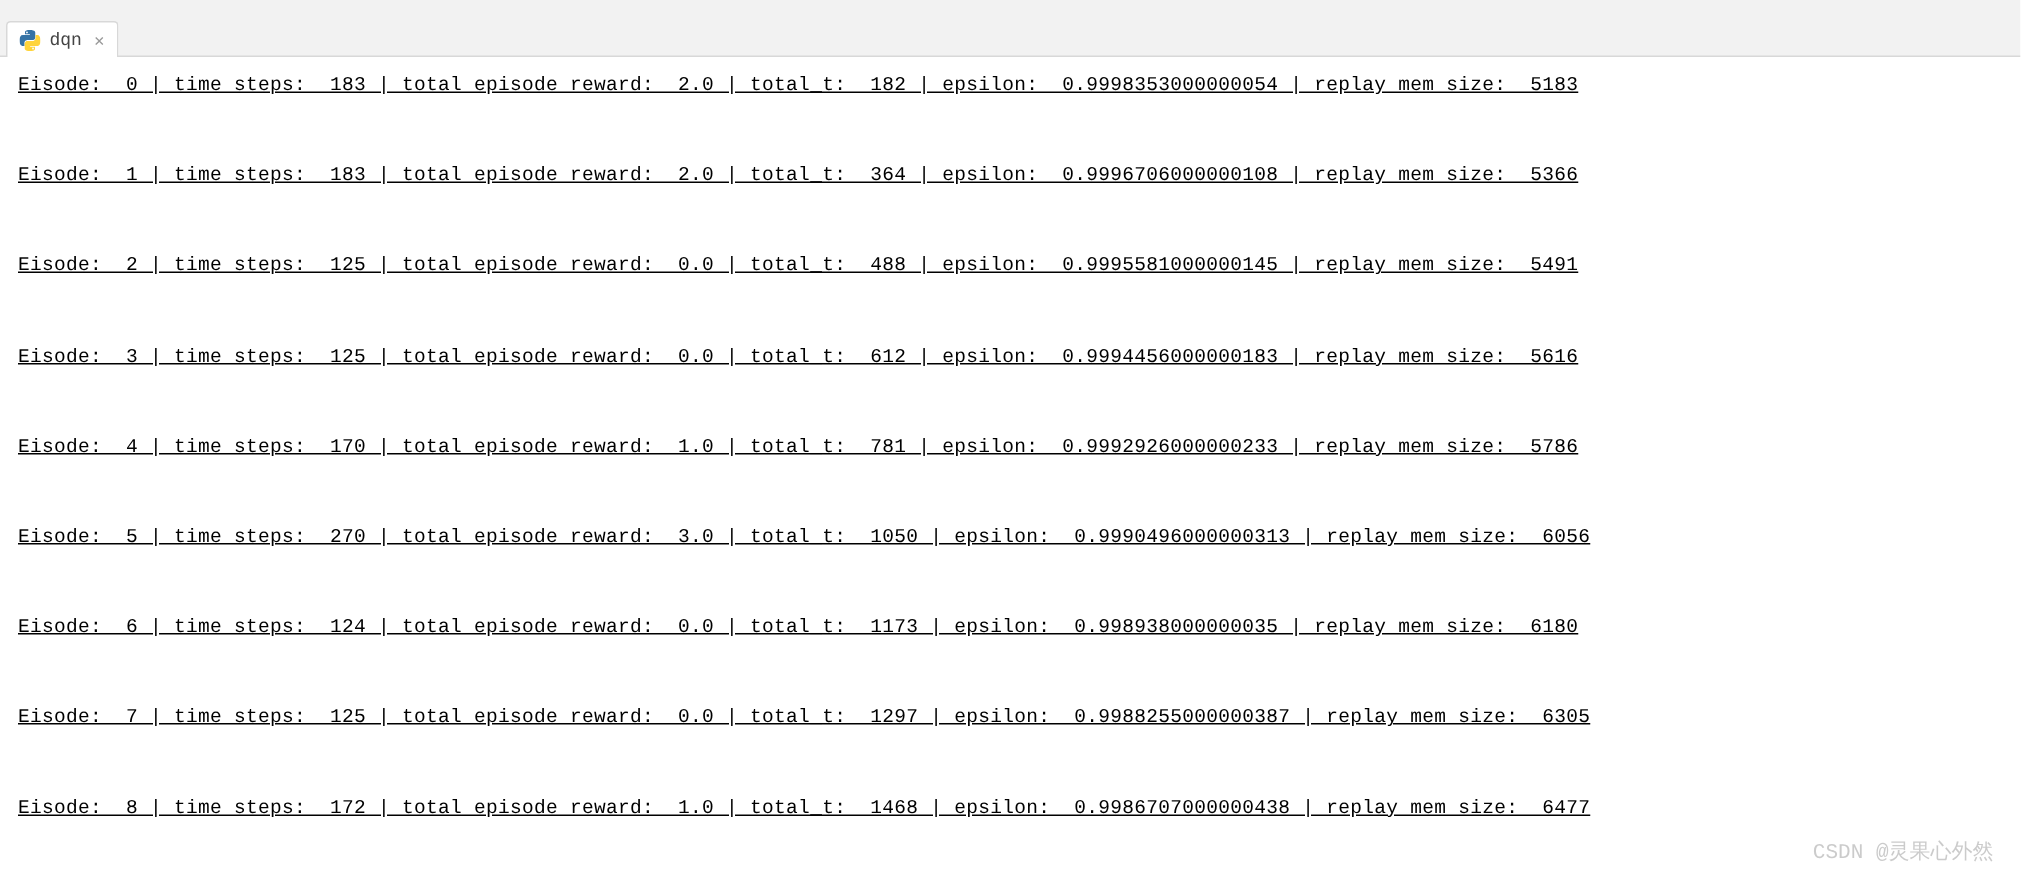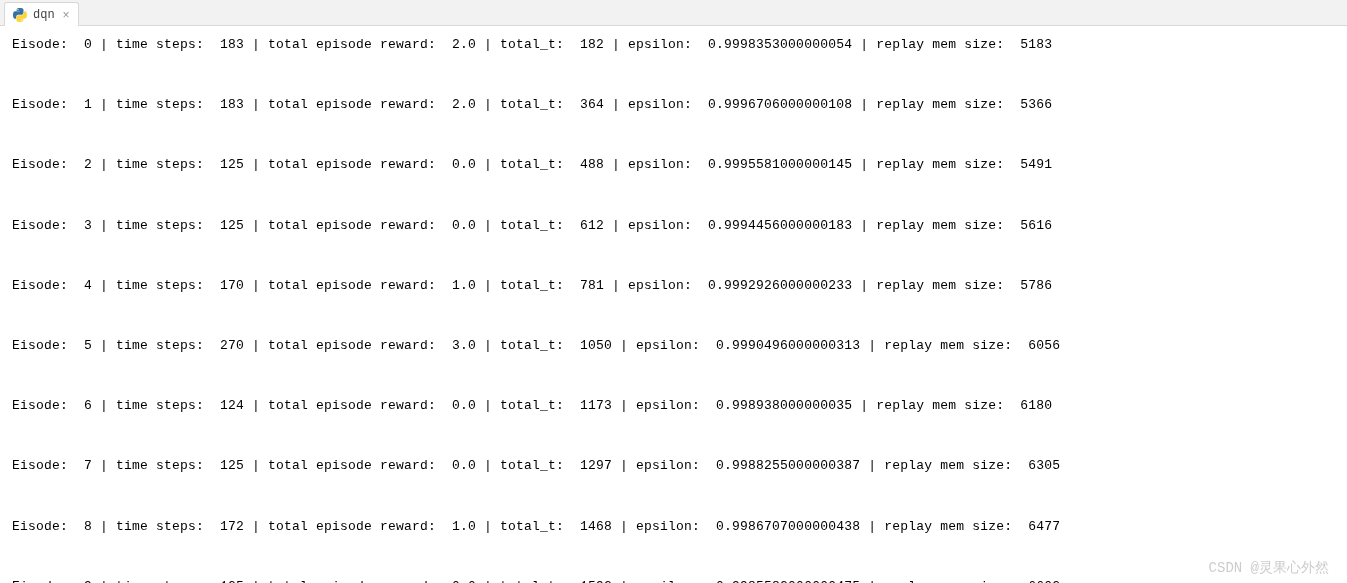--- a/index.html
+++ b/index.html
@@ -10,21 +10,21 @@
     body {
       font-family: Consolas, "Courier New", monospace;
       font-size: 13px;
       background: #ffffff;
       color: #000000;
       overflow: hidden;
     }
     .tab-bar {
       background: #f2f2f2;
       border-bottom: 1px solid #d8d8d8;
-      height: 26px;
+      height: 38px;
       display: flex;
       align-items: flex-end;
       padding: 0 4px;
     }
     .tab {
       background: #ffffff;
       border-top: 1px solid #d8d8d8;
       border-left: 1px solid #d8d8d8;
       border-right: 1px solid #d8d8d8;
       border-bottom: none;
@@ -56,20 +56,21 @@
       padding: 10px 12px;
       white-space: pre;
       line-height: 1.4;
       background: #ffffff;
       overflow: auto;
     }
     .log-line {
       display: block;
       margin-bottom: 42px;
       letter-spacing: 0.2px;
+      text-decoration: underline;
     }
     .log-line:last-child {
       margin-bottom: 0;
     }
     .watermark {
       position: fixed;
       right: 18px;
       bottom: 6px;
       color: rgba(140, 140, 140, 0.45);
       font-size: 14px;

